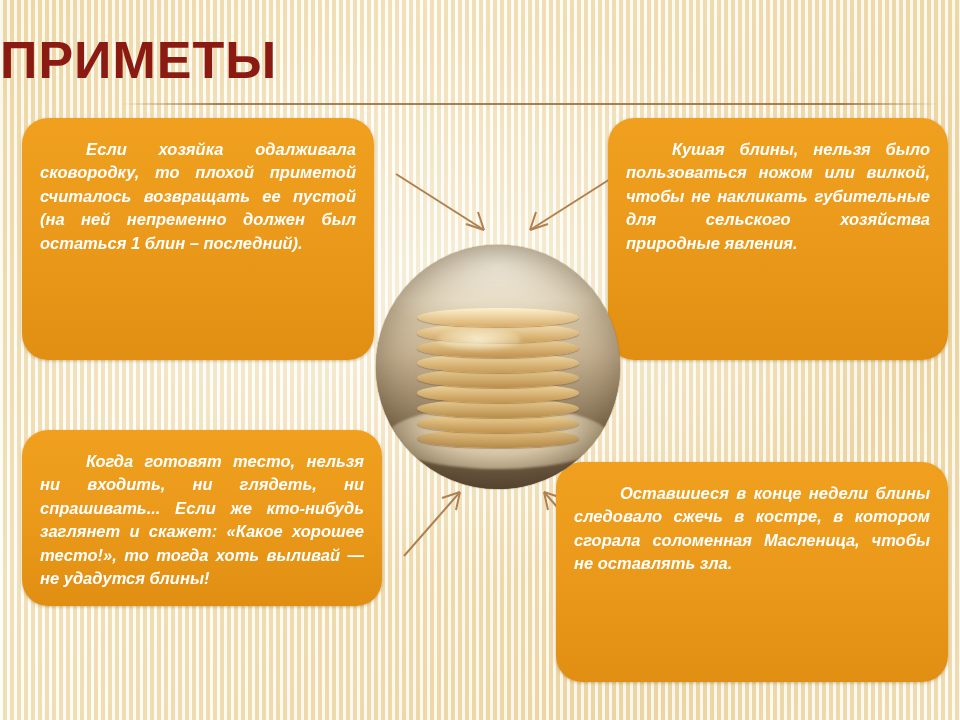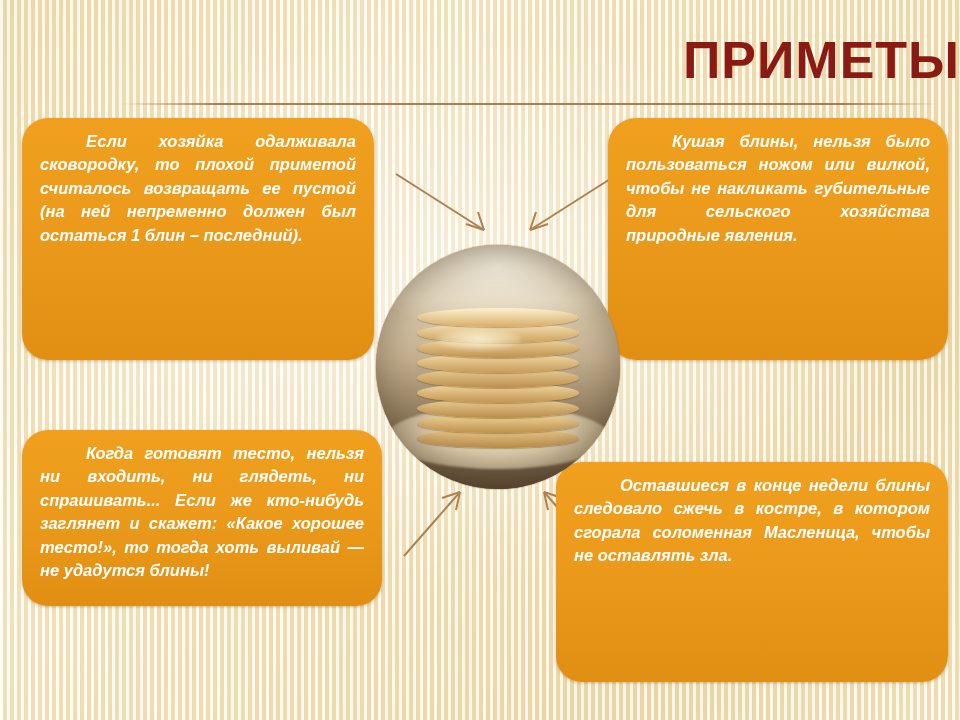--- a/index.html
+++ b/index.html
@@ -33,21 +33,21 @@
     left: 0; top: 0; right: 0; bottom: 0;
     background: radial-gradient(ellipse 70% 55% at 48% 42%, rgba(255,255,255,0.55) 0%, rgba(255,255,255,0.0) 70%);
     pointer-events: none;
   }
 
   #title {
     position: absolute;
     top: 30px;
     left: 0;
     width: 960px;
-    text-align: right;
+    text-align: left;
     font-size: 52px;
     font-weight: bold;
     color: #8a1a12;
     letter-spacing: 1px;
     z-index: 5;
   }
   #title-rule {
     position: absolute;
     top: 103px;
     left: 120px;
@@ -61,31 +61,31 @@
     position: absolute;
     box-sizing: border-box;
     background: linear-gradient(to bottom, #f0a01e 0%, #eb9a1b 45%, #e08f12 100%);
     border-radius: 26px;
     color: #ffffff;
     font-weight: bold;
     font-style: italic;
     font-size: 16.5px;
     line-height: 1.42;
     text-align: justify;
-    padding: 12px 18px 12px 18px;
+    padding: 20px 18px 12px 18px;
     box-shadow: 0 1px 3px rgba(120,80,20,0.35);
     z-index: 6;
   }
   .card .indent {
     display: inline-block;
     width: 46px;
   }
 
   #card-tl { left: 22px;  top: 118px; width: 352px; height: 242px; }
-  #card-tr { left: 608px; top: 118px; width: 340px; height: 242px; border-radius: 28px; }
+  #card-tr { left: 608px; top: 118px; width: 340px; height: 242px; }
   #card-bl { left: 22px;  top: 430px; width: 360px; height: 176px; }
   #card-br { left: 556px; top: 462px; width: 392px; height: 220px; }
 
   #photo {
     position: absolute;
     left: 376px;
     top: 245px;
     width: 244px;
     height: 244px;
     border-radius: 50%;

